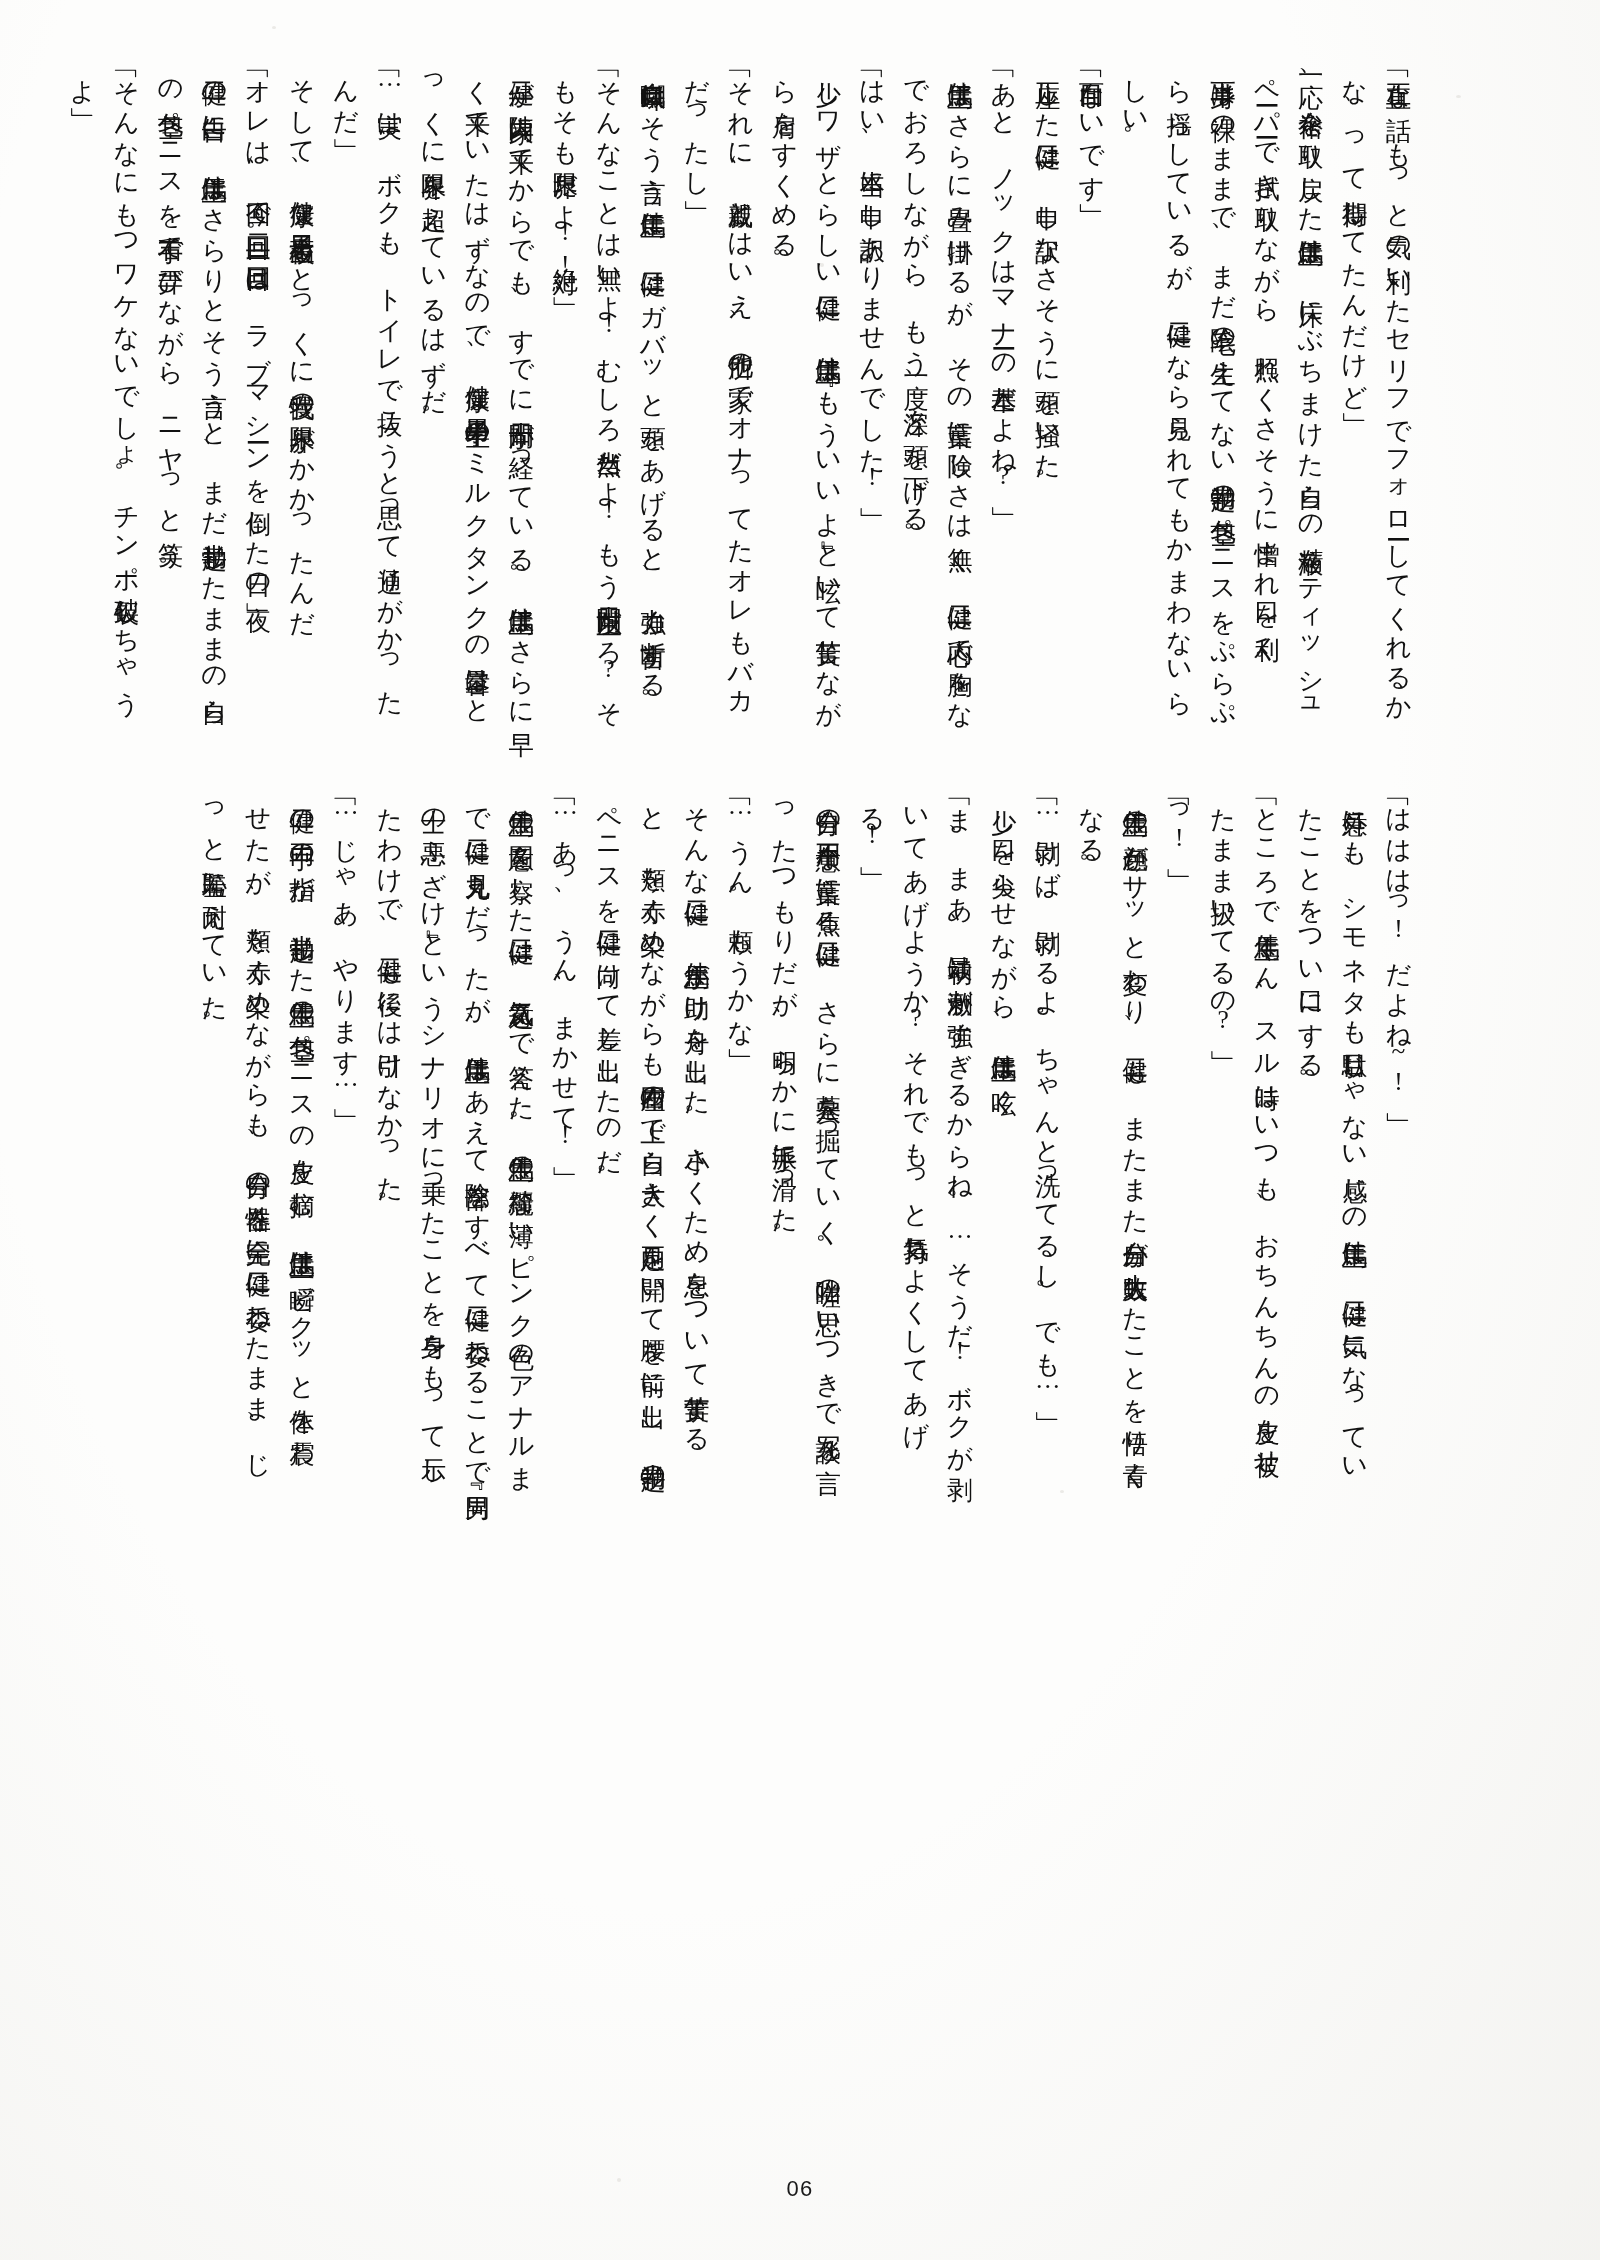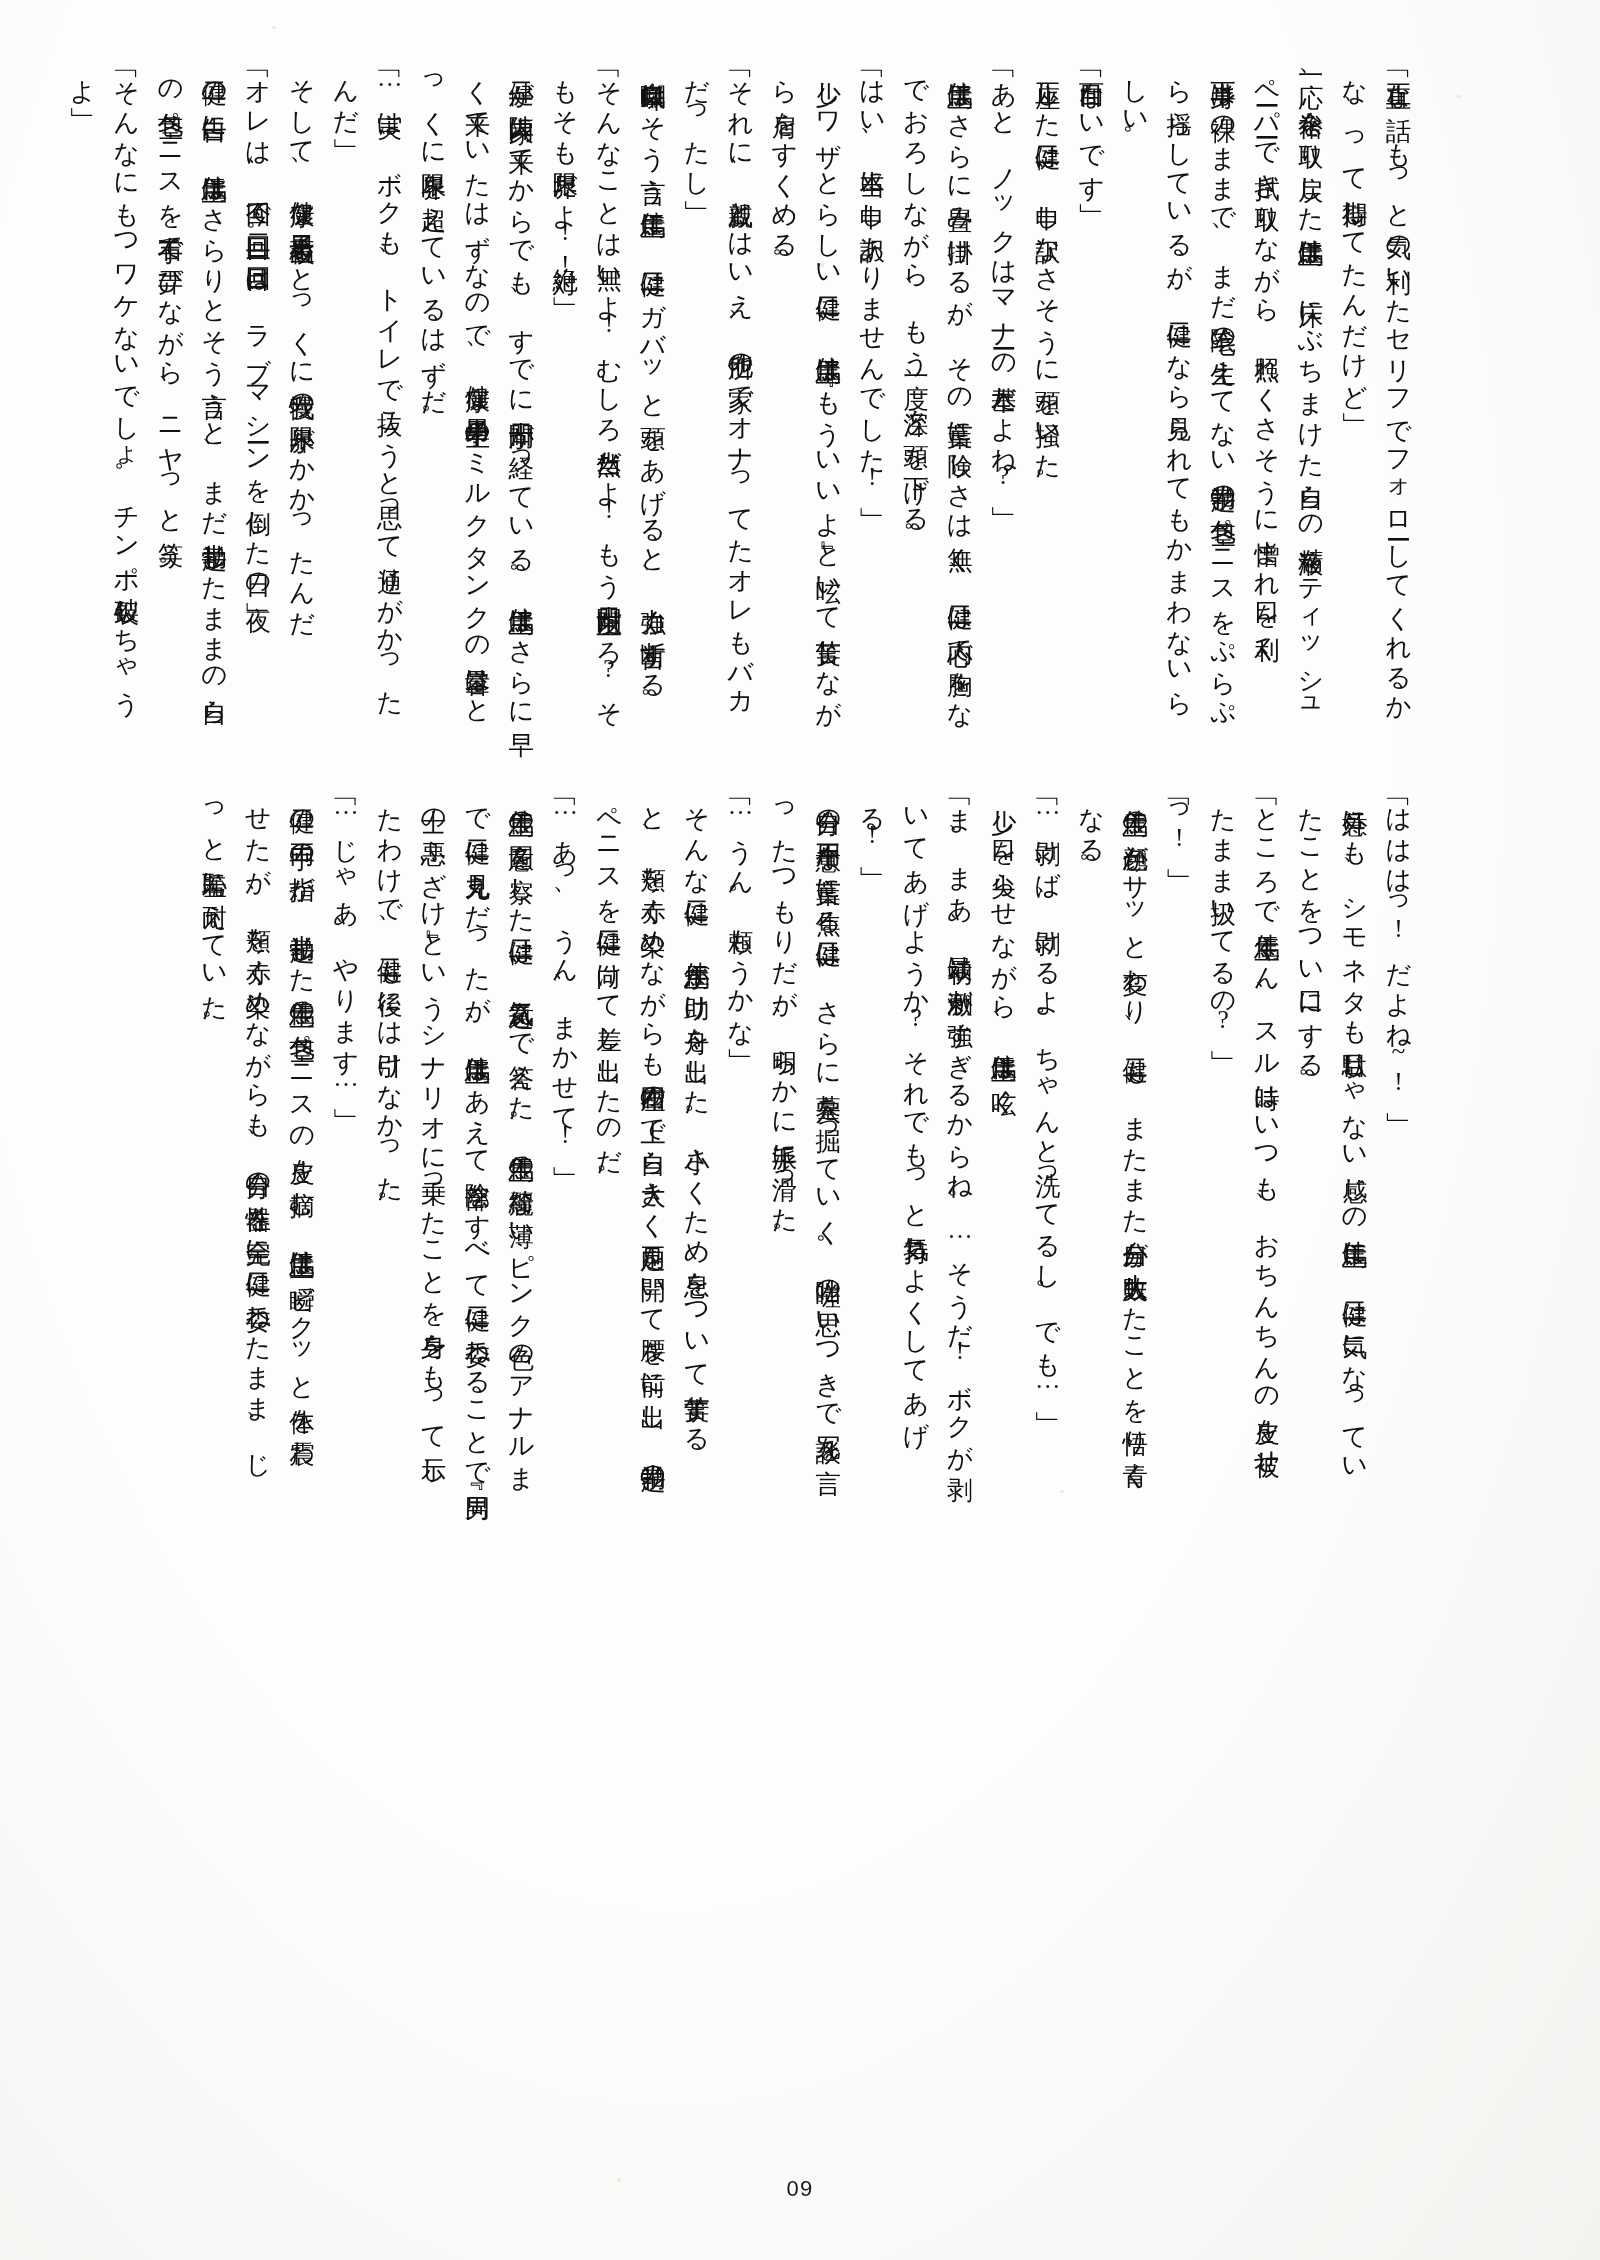--- a/index.html
+++ b/index.html
@@ -119,15 +119,15 @@
     <p>「ま、まあ、最初は刺激が強すぎるからね。…そうだ!ボクが剥いてあげようか?それでもっと気持ちよくしてあげる!」</p>
     <p>自分の不用意な言葉に焦る健二は、さらに墓穴を掘っていく。咄嗟の思いつきで冗談を言ったつもりだが、明らかに派手に滑った。</p>
     <p>「…うん。頼もうかな」</p>
     <p>そんな健二に、佳主馬が助け舟を出した。小さくため息をついて苦笑すると、頬を赤く染めながらも座布団の上で自ら大きく両足を開いて腰を前に出し、半勃起のペニスを健二に向けて差し出したのだ。</p>
     <p>「…あっ、うん、まかせて!」</p>
     <p>佳主馬の意図を察した健二は、意気込んで答えた。佳主馬の綺麗な薄いピンク色のアナルまで健二に丸見えだったが、佳主馬はあえて陰部をすべて健二に委ねることで『男同士の悪ふざけ』というシナリオに乗ったことを身をもって示したわけで、健二も後には引けなかった。</p>
     <p>「…じゃあ、やります…」</p>
     <p>健二の両手の指が、半勃起した佳主馬の包茎ペニスの皮を摘む。佳主馬は一瞬ビクッと体を震わせたが、頬を赤く染めながらも、自分の性器を完全に健二に委ねたまま、じっと羞恥に耐えていた。</p>
   </div>
 
-  <div class="folio">09</div>
+  <div class="folio">06</div>
 
 </div>
 
 </body></html>

